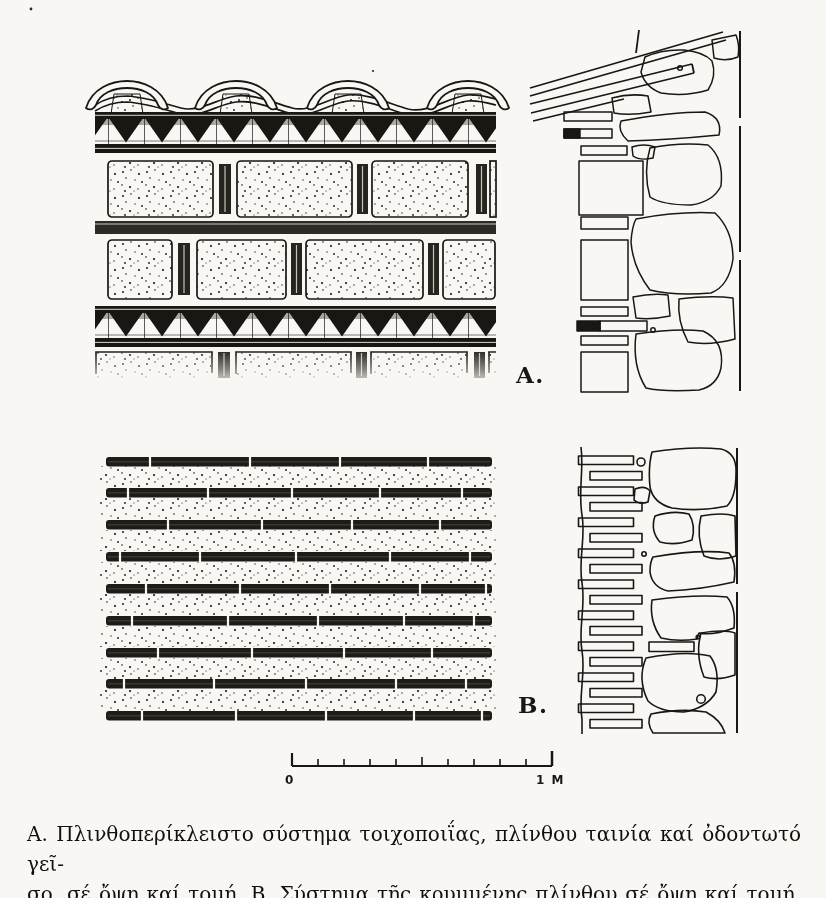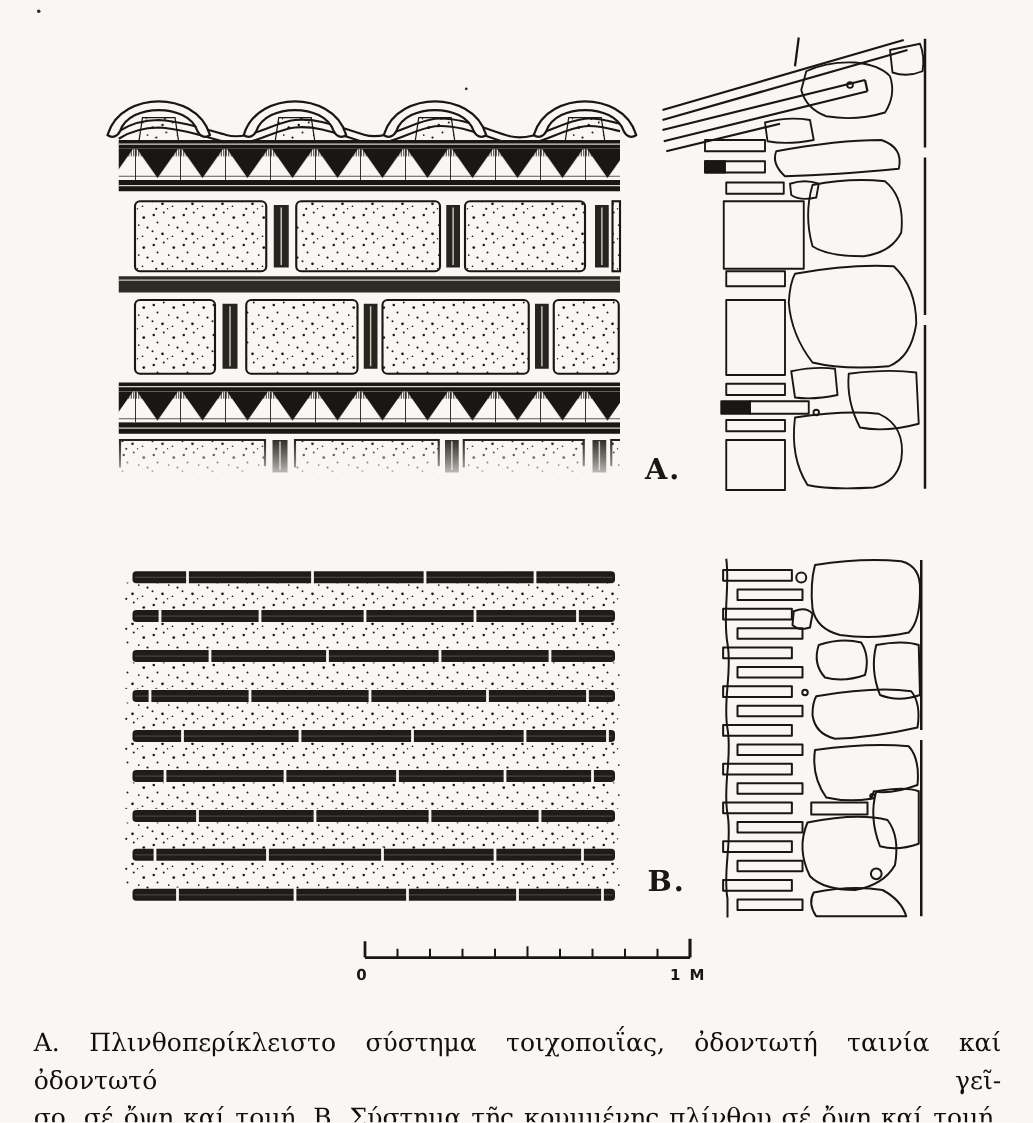--- a/index.html
+++ b/index.html
@@ -314,17 +314,17 @@
       <line x1="500" y1="766" x2="500" y2="759"></line>
       <line x1="526" y1="766" x2="526" y2="759"></line>
       <line x1="552" y1="766" x2="552" y2="751" stroke-width="2.5"></line>
     </g>
     <text x="285" y="784" class="scale-label" stroke="none">0</text>
     <text x="536" y="784" class="scale-label" stroke="none">1 M</text>
   </g>
 </svg>
 
 <div class="caption">
-  <div class="cap-line">Α. Πλινθοπερίκλειστο σύστημα τοιχοποιΐας, ὀδοντωτή ταινία καί ὀδοντωτό γεῖ-</div>
+  <div class="cap-line">Α. Πλινθοπερίκλειστο σύστημα τοιχοποιΐας, πλίνθου ταινία καί ὀδοντωτό γεῖ-</div>
   <div class="cap-line">σο, σέ ὄψη καί τομή. Β. Σύστημα τῆς κρυμμένης πλίνθου σέ ὄψη καί τομή.</div>
 </div>
 
 </div>
 
 </body></html>

